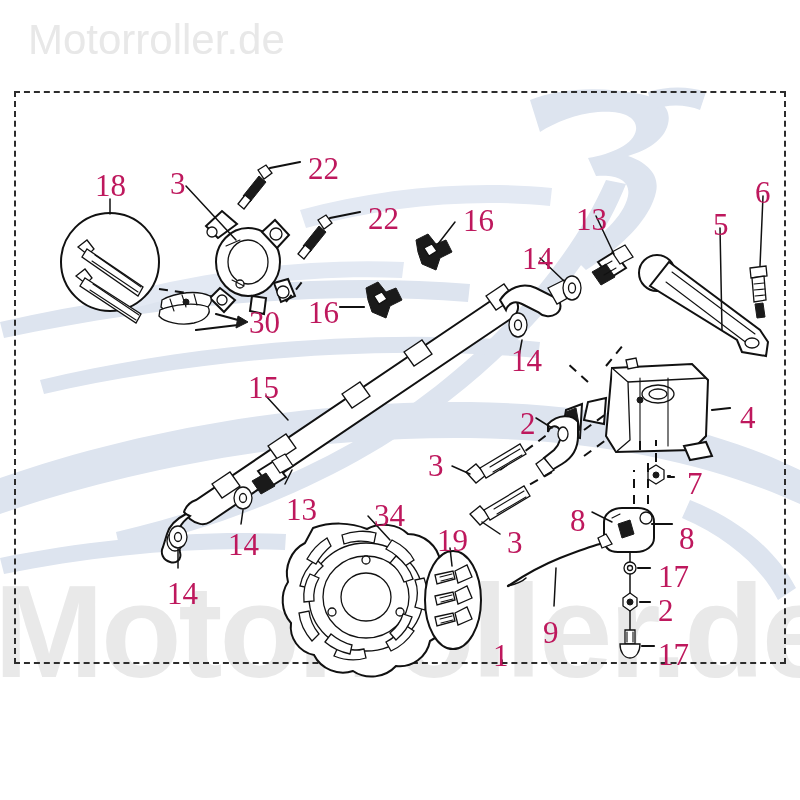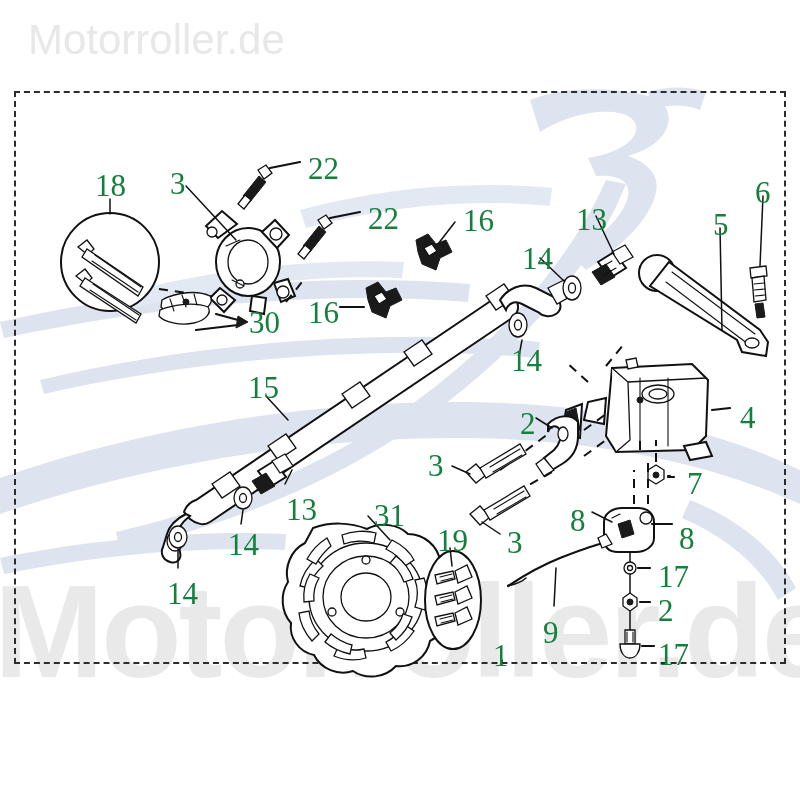--- a/index.html
+++ b/index.html
@@ -65,21 +65,21 @@
     position: absolute;
     left: 0; top: 0;
     width: 800px; height: 800px;
   }
 
   
   .lbl {
     position: absolute;
     font-family: "Liberation Serif", serif;
     font-size: 31px;
-    color: #15803d;
+    color: #be185d;
     line-height: 1;
     user-select: none;
     white-space: nowrap;
     text-align: center;
   }
 </style>
 </head>
 <body>
 
 <div id="page">
@@ -460,18 +460,18 @@
       <div class="lbl" style="left: 570px; top: 505px;">8</div>
       <div class="lbl" style="left: 679px; top: 523px;">8</div>
       <div class="lbl" style="left: 658px; top: 561px;">17</div>
       <div class="lbl" style="left: 658px; top: 595px;">2</div>
       <div class="lbl" style="left: 658px; top: 639px;">17</div>
       <div class="lbl" style="left: 286px; top: 494px;">13</div>
       <div class="lbl" style="left: 228px; top: 529px;">14</div>
       <div class="lbl" style="left: 167px; top: 578px;">14</div>
       <div class="lbl" style="left: 543px; top: 617px;">9</div>
       <div class="lbl" style="left: 437px; top: 525px;">19</div>
-      <div class="lbl" style="left: 374px; top: 500px;">31</div>
+      <div class="lbl" style="left: 374px; top: 500px;">34</div>
       <div class="lbl" style="left: 249px; top: 307px;">30</div>
       <div class="lbl" style="left: 493px; top: 640px;">1</div>
     </div>
 
 </div>
 
 </body></html>

